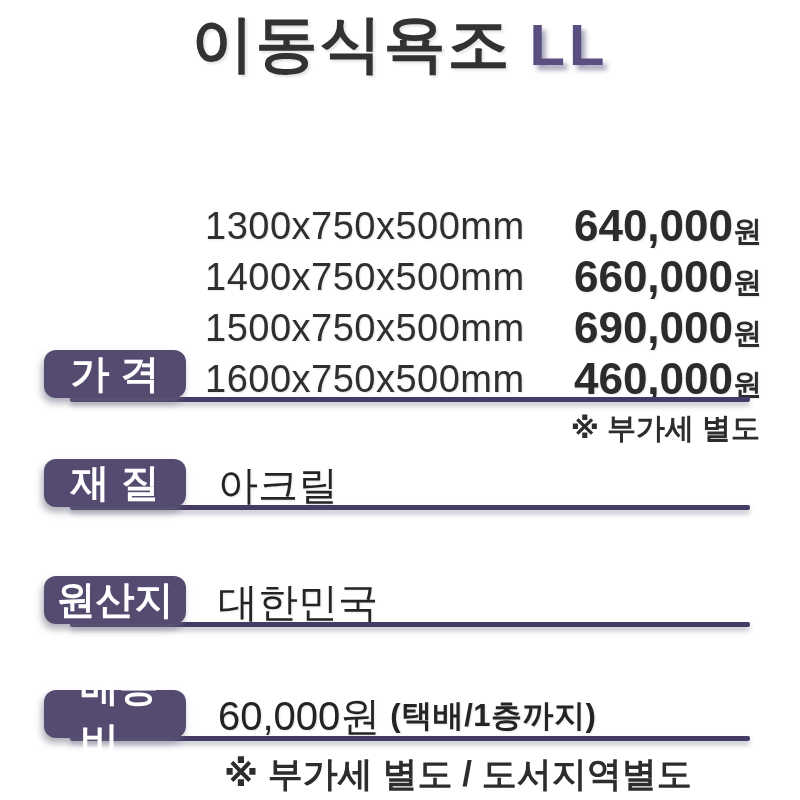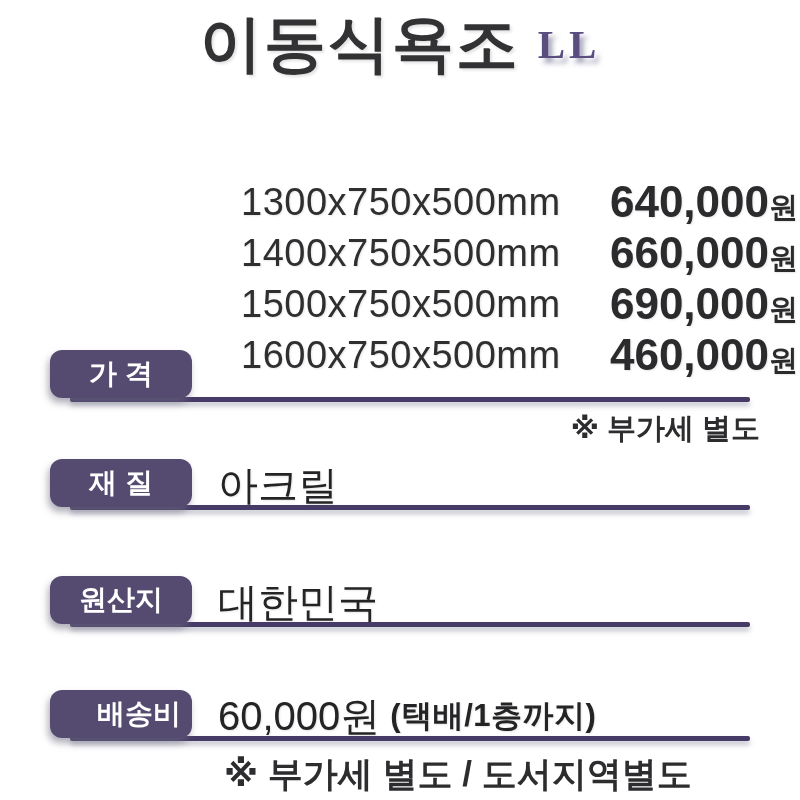--- a/index.html
+++ b/index.html
@@ -14,48 +14,47 @@
   }
 
   
   .title {
     position: absolute; left: 0; top: 2px; width: 800px; height: 84px;
     display: flex; align-items: center; justify-content: center;
     font-size: 62px; font-weight: bold; color: #323234; letter-spacing: 2px;
     text-shadow: 2px 2px 3px rgba(0,0,0,0.12);
   }
   .title .model {
-    color: #5a4e80; margin-left: 18px; font-size: 41px; letter-spacing: 4px;
+    color: #5a4e80; margin-left: 18px; font-size: 58px; letter-spacing: 4px;
     text-shadow: 4px 5px 5px rgba(90,90,130,0.55);
-    font-family: Liberation Serif, serif;
   }
 
   
   .price-rows {
-    position: absolute; left: 205px; top: 177px; width: 557px; margin-left: 36px;
+    position: absolute; left: 205px; top: 201px; width: 557px;
   }
   .price-row {
     height: 51px; display: flex; align-items: center; justify-content: space-between;
   }
   .dim {
     font-size: 38px; color: #2f2f31; letter-spacing: 0.5px;
     text-shadow: 1px 1px 2px rgba(0,0,0,0.10);
   }
   .price {
     font-size: 44px; font-weight: bold; color: #2b2b2d;
     text-shadow: 1px 1px 2px rgba(0,0,0,0.10);
   }
   .price .unit { font-size: 29px; font-weight: bold; }
 
   
   .badge {
-    position: absolute; left: 50px; width: 142px; height: 48px;
+    position: absolute; left: 44px; width: 142px; height: 48px;
     background: #554b70; border-radius: 12px; z-index: 2;
     display: flex; align-items: center; justify-content: center;
-    color: #ffffff; font-size: 28px; font-weight: bold;
+    color: #ffffff; font-size: 39px; font-weight: bold;
     box-shadow: -2px 5px 7px rgba(110,110,130,0.55);
   }
   .rule {
     position: absolute; left: 70px; width: 680px; height: 5px;
     background: #463a66; z-index: 1; border-radius: 2px;
     box-shadow: 0 4px 5px rgba(120,120,145,0.45);
   }
   .badge-price  { top: 350px; }
   .rule-price   { top: 397px; }
   .badge-material { top: 459px; align-items: center; }

